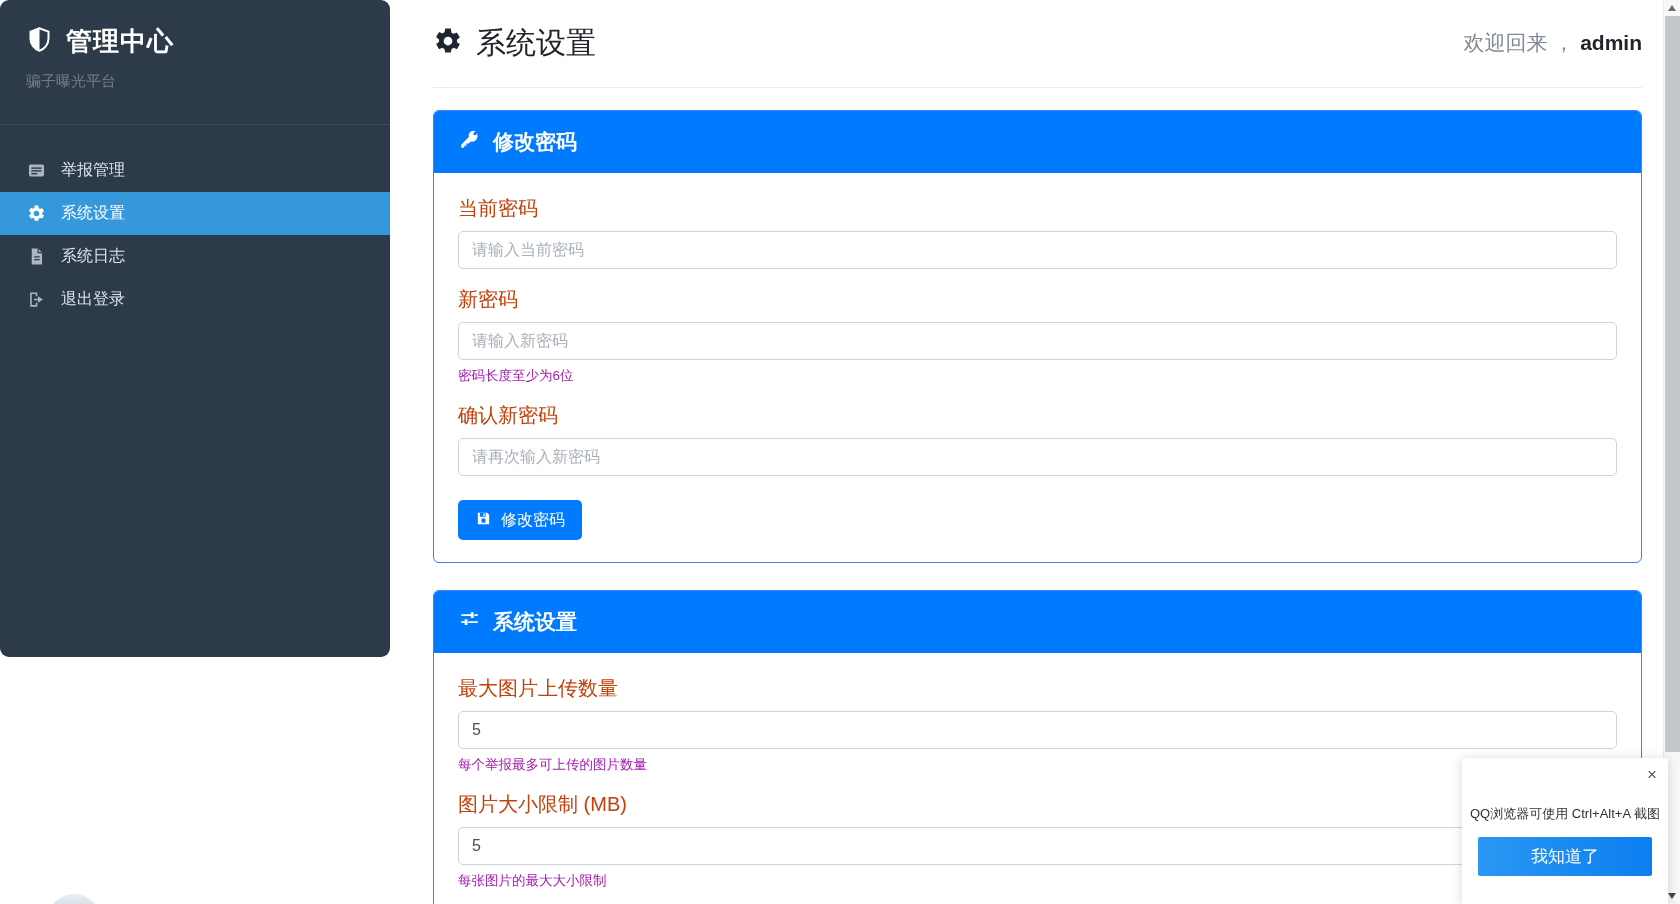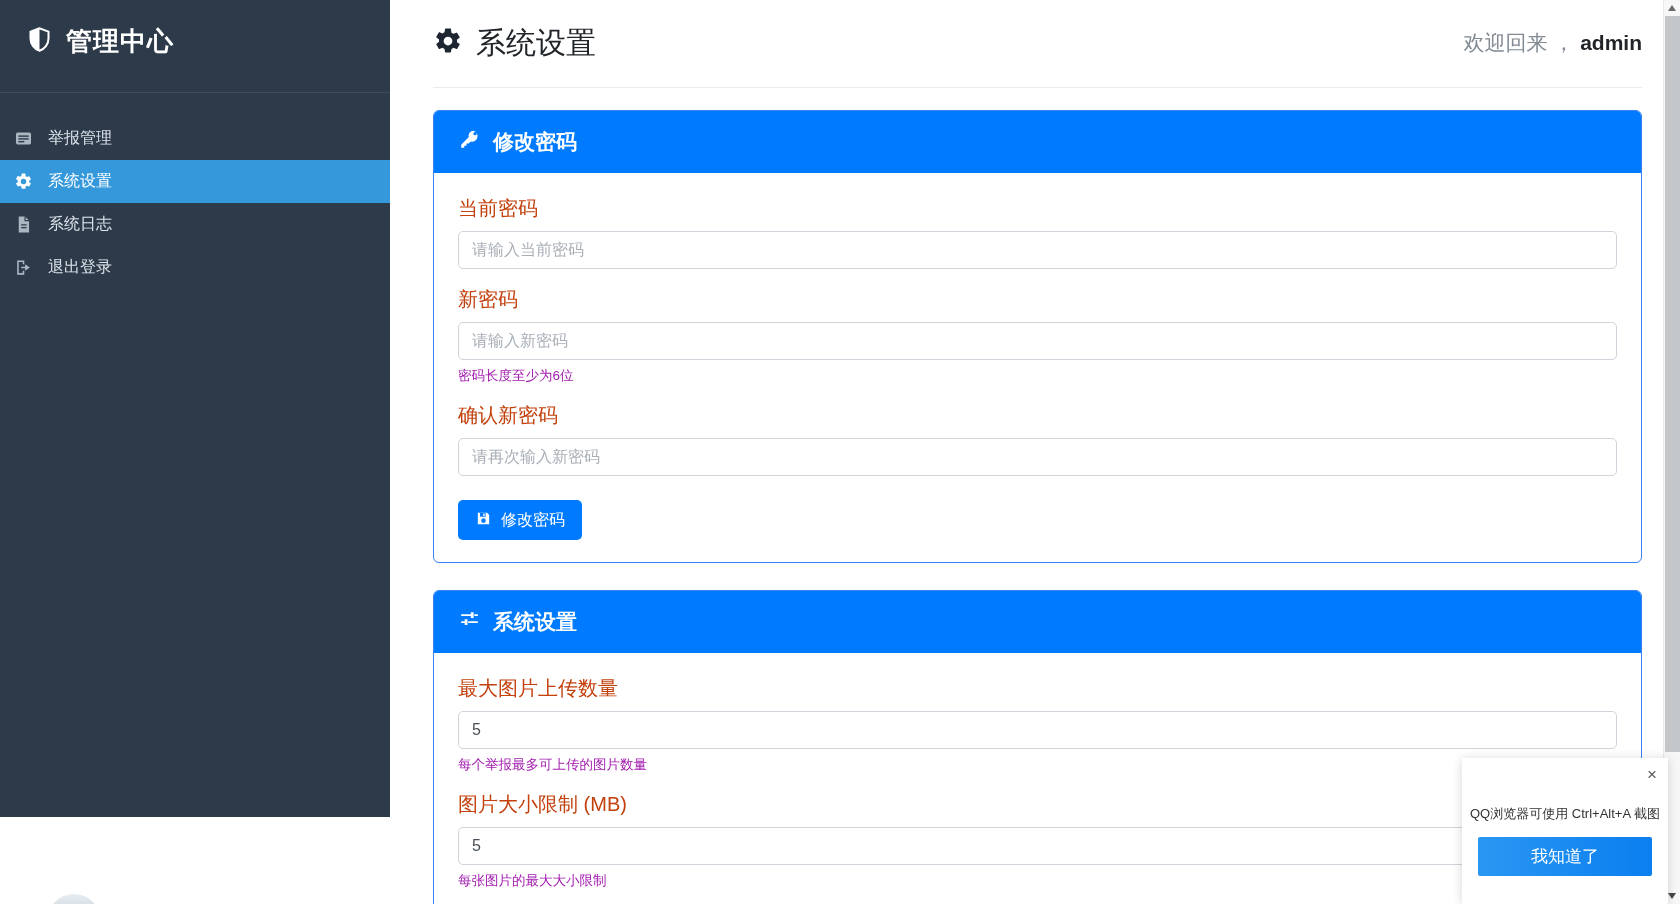--- a/index.html
+++ b/index.html
@@ -1,29 +1,29 @@
 <!DOCTYPE html>
 <html><head>
 <meta charset="utf-8">
 <style>
   * { box-sizing: border-box; }
   html,body { margin:0; padding:0; width:1680px; height:904px; overflow:hidden;
     font-family:"Liberation Sans","DejaVu Sans",sans-serif; background:#fff; }
 
   
-  .sidebar { position:fixed; left:0; top:0; width:390px; height:817px;
-    background:#2d3a49; color:#e4eaf0; z-index:5; }
+  .sidebar { position:fixed; left:0; top:0; width:390px; height:657px;
+    background:#2d3a49; color:#e4eaf0; z-index:5;border-radius:9px; }
   .brand { padding:24px 26px 0 26px; }
   .brand-row { display:flex; align-items:center; gap:13px; }
   .brand-row svg { width:27px; height:27px; flex:0 0 auto; }
   .brand-title { font-size:26px; font-weight:bold; color:#fff; letter-spacing:1px; }
   .brand-subtitle { margin-top:13px; font-size:15px; color:rgba(255,255,255,0.33); }
   .sidebar-divider { margin-top:33px; border-top:1px solid rgba(255,255,255,0.09); }
   .menu { margin-top:24px; }
-  .menu-item { display:flex; align-items:center; gap:15px; padding:11px 14px;
+  .menu-item { display:flex; align-items:center; gap:15px; padding:11px 27px;
     font-size:16px; color:#dde5ec; cursor:pointer; }
   .menu-item .mi-icon { width:19px; height:19px; display:inline-flex; color:#aab7c2; }
   .menu-item .mi-icon svg { width:19px; height:19px; }
   .menu-item.active { background:#3498db; color:#fff; }
   .menu-item.active .mi-icon { color:#fff; }
   .sidebar-bubble { position:fixed; left:47px; top:894px; width:54px; height:54px;
     border-radius:50%; background:linear-gradient(#e8edf1,#9fb0bd); z-index:6; }
 
   
   .main { margin-left:390px; padding:25px 38px 0 43px; }
@@ -87,20 +87,21 @@
   <div class="brand">
     <div class="brand-row">
       <span>
         <svg viewBox="0 0 24 24">
             <path d="M12 2 4 5v6c0 5.2 3.4 9.7 8 11 4.6-1.3 8-5.8 8-11V5Z" fill="none" stroke="#fff" stroke-width="1.8"></path>
             <path d="M12 2 4 5v6c0 5.2 3.4 9.7 8 11Z" fill="#fff"></path>
           </svg>
       </span>
       <span class="brand-title">管理中心</span>
     </div>
+    <div class="brand-subtitle">骗子曝光平台</div>
   </div>
   <div class="sidebar-divider"></div>
 
   <nav class="menu">
     <div class="menu-item">
       <span class="mi-icon">
         <svg viewBox="0 0 24 24">
             <rect x="2.5" y="4.5" width="19" height="15" rx="2" fill="currentColor"></rect>
             <g stroke="#2d3a49" stroke-width="1.8">
               <line x1="5.5" y1="9" x2="18.5" y2="9"></line>

